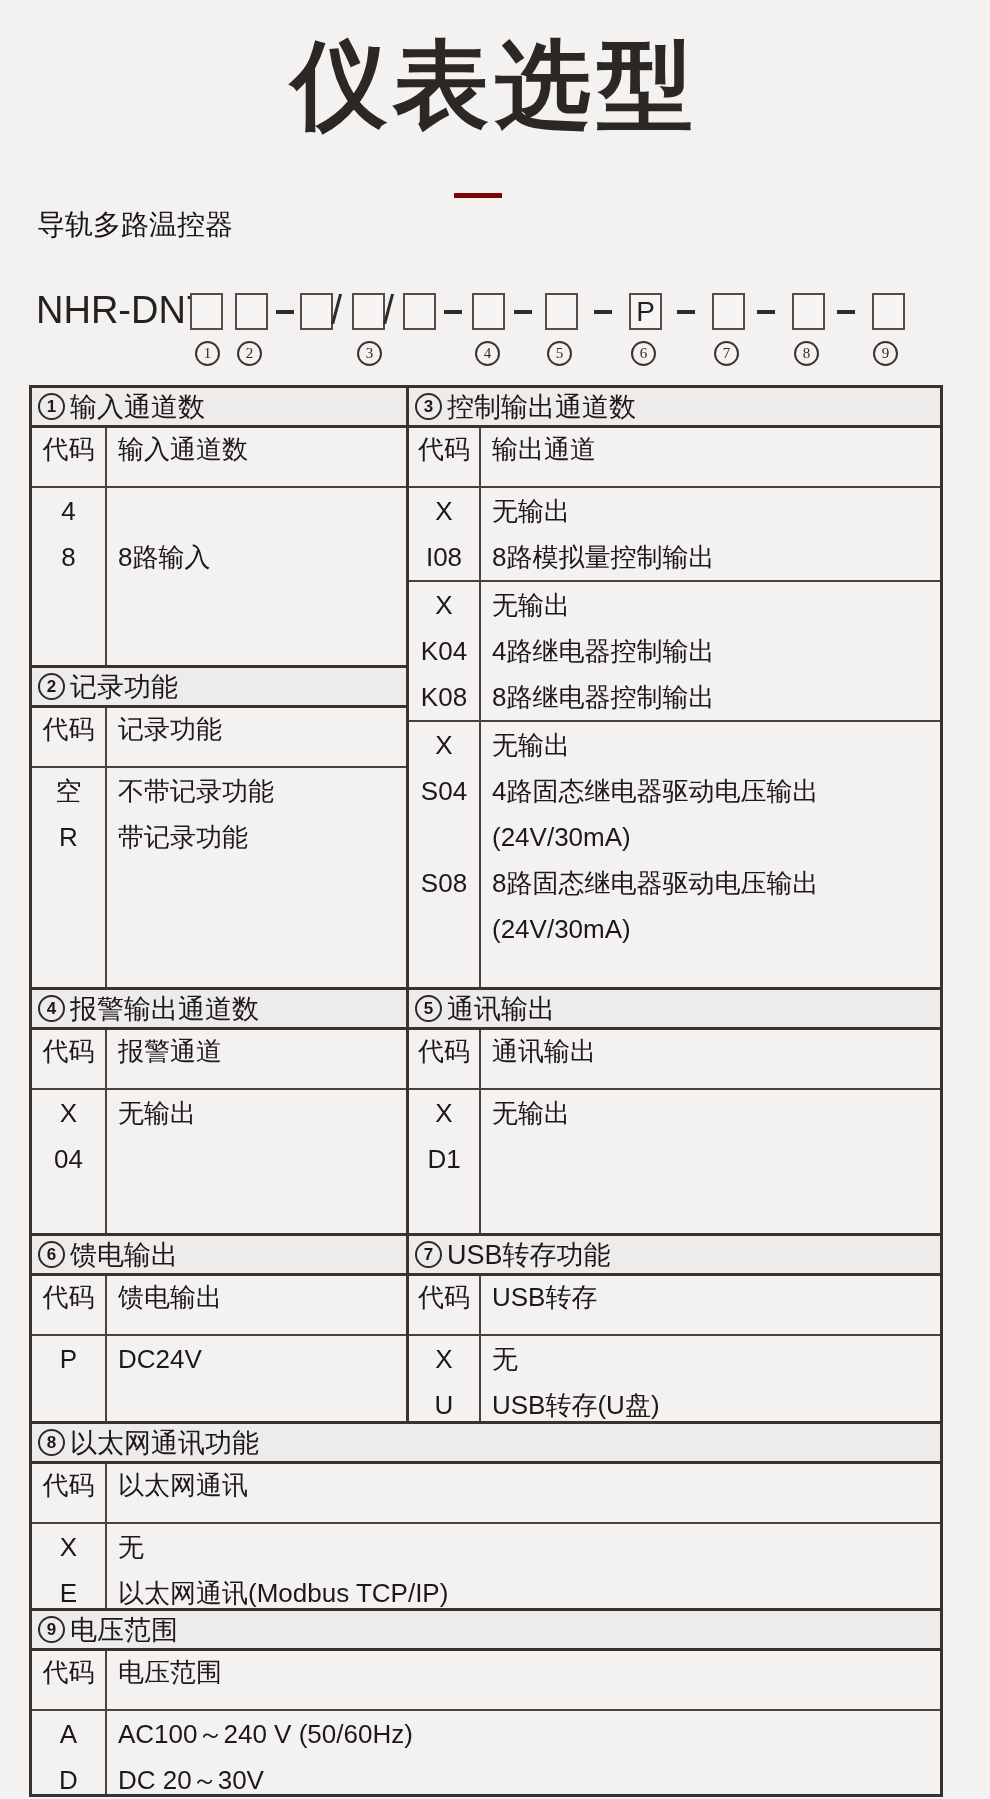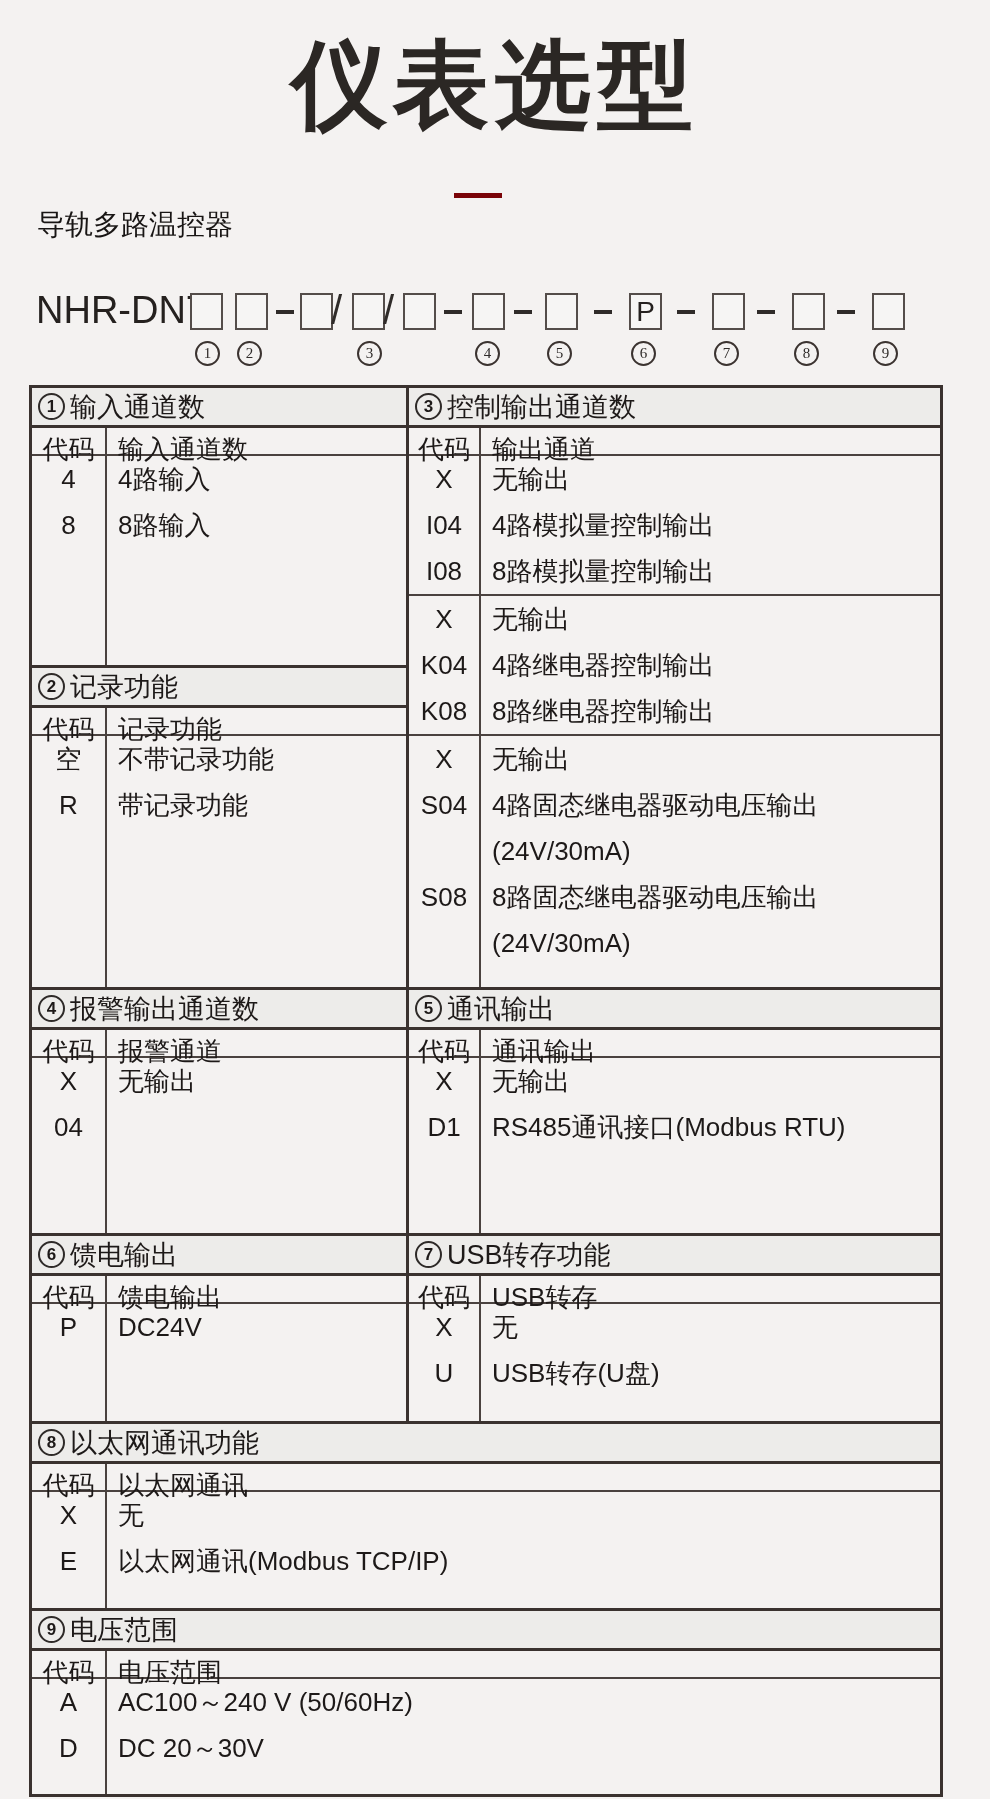--- a/index.html
+++ b/index.html
@@ -68,21 +68,21 @@
   .sec-header .circ{
     width:27px;height:27px;border:2px solid #2e2a28;border-radius:50%;flex:none;
     display:flex;align-items:center;justify-content:center;
     font-size:17px;font-weight:600;
   }
   .sec-body{flex:1;display:flex;flex-direction:column;position:relative;min-height:0;}
   .vline{position:absolute;top:0;bottom:0;width:2px;background:var(--line-soft);left:73px;}
   .tcol-right .vline{left:70px;}
 
   .hdr-row{
-    flex:none;height:28px;line-height:42px;border-bottom:2px solid var(--line-soft);
+    flex:none;height:60px;line-height:42px;border-bottom:2px solid var(--line-soft);
     display:flex;font-size:26px;color:#1d1918;
   }
   .hdr-row .code{width:73px;text-align:center;flex:none;}
   .tcol-right .hdr-row .code{width:70px;}
   .hdr-row .desc{flex:1;padding-left:13px;}
 
   .grp{flex:none;}
   .grp + .grp{border-top:2px solid var(--line-soft);}
   .drow{display:flex;font-size:26px;color:#1d1918;}
   .drow .code{width:73px;flex:none;text-align:center;line-height:46px;}
@@ -143,21 +143,20 @@
             </div>
             <div class="sec-body">
               <div class="vline"></div>
               <div class="hdr-row">
                 <span class="code">代码</span>
                 <span class="desc">输入通道数</span>
               </div>
               <div class="grp">
                 <div class="drow">
                   <span class="code">4</span>
-                  <span class="desc">4路输入</span>
                 </div>
                 <div class="drow">
                   <span class="code">8</span>
                   <span class="desc">8路输入</span>
                 </div>
               </div>
               <div class="fill"></div>
             </div>
           </div>
         <div class="section">
@@ -194,24 +193,20 @@
             <div class="sec-body">
               <div class="vline"></div>
               <div class="hdr-row">
                 <span class="code">代码</span>
                 <span class="desc">输出通道</span>
               </div>
               <div class="grp">
                 <div class="drow">
                   <span class="code">X</span>
                   <span class="desc">无输出</span>
-                </div>
-                <div class="drow">
-                  <span class="code">I04</span>
-                  <span class="desc">4路模拟量控制输出</span>
                 </div>
                 <div class="drow">
                   <span class="code">I08</span>
                   <span class="desc">8路模拟量控制输出</span>
                 </div>
               </div>
               <div class="grp">
                 <div class="drow">
                   <span class="code">X</span>
                   <span class="desc">无输出</span>
@@ -285,21 +280,20 @@
                 <span class="code">代码</span>
                 <span class="desc">通讯输出</span>
               </div>
               <div class="grp">
                 <div class="drow">
                   <span class="code">X</span>
                   <span class="desc">无输出</span>
                 </div>
                 <div class="drow">
                   <span class="code">D1</span>
-                  <span class="desc">RS485通讯接口(Modbus RTU)</span>
                 </div>
               </div>
               <div class="fill"></div>
             </div>
           </div>
       </div>
     </div>
 
     <div class="trow" style="height:188px">
       <div class="tcol tcol-left">

